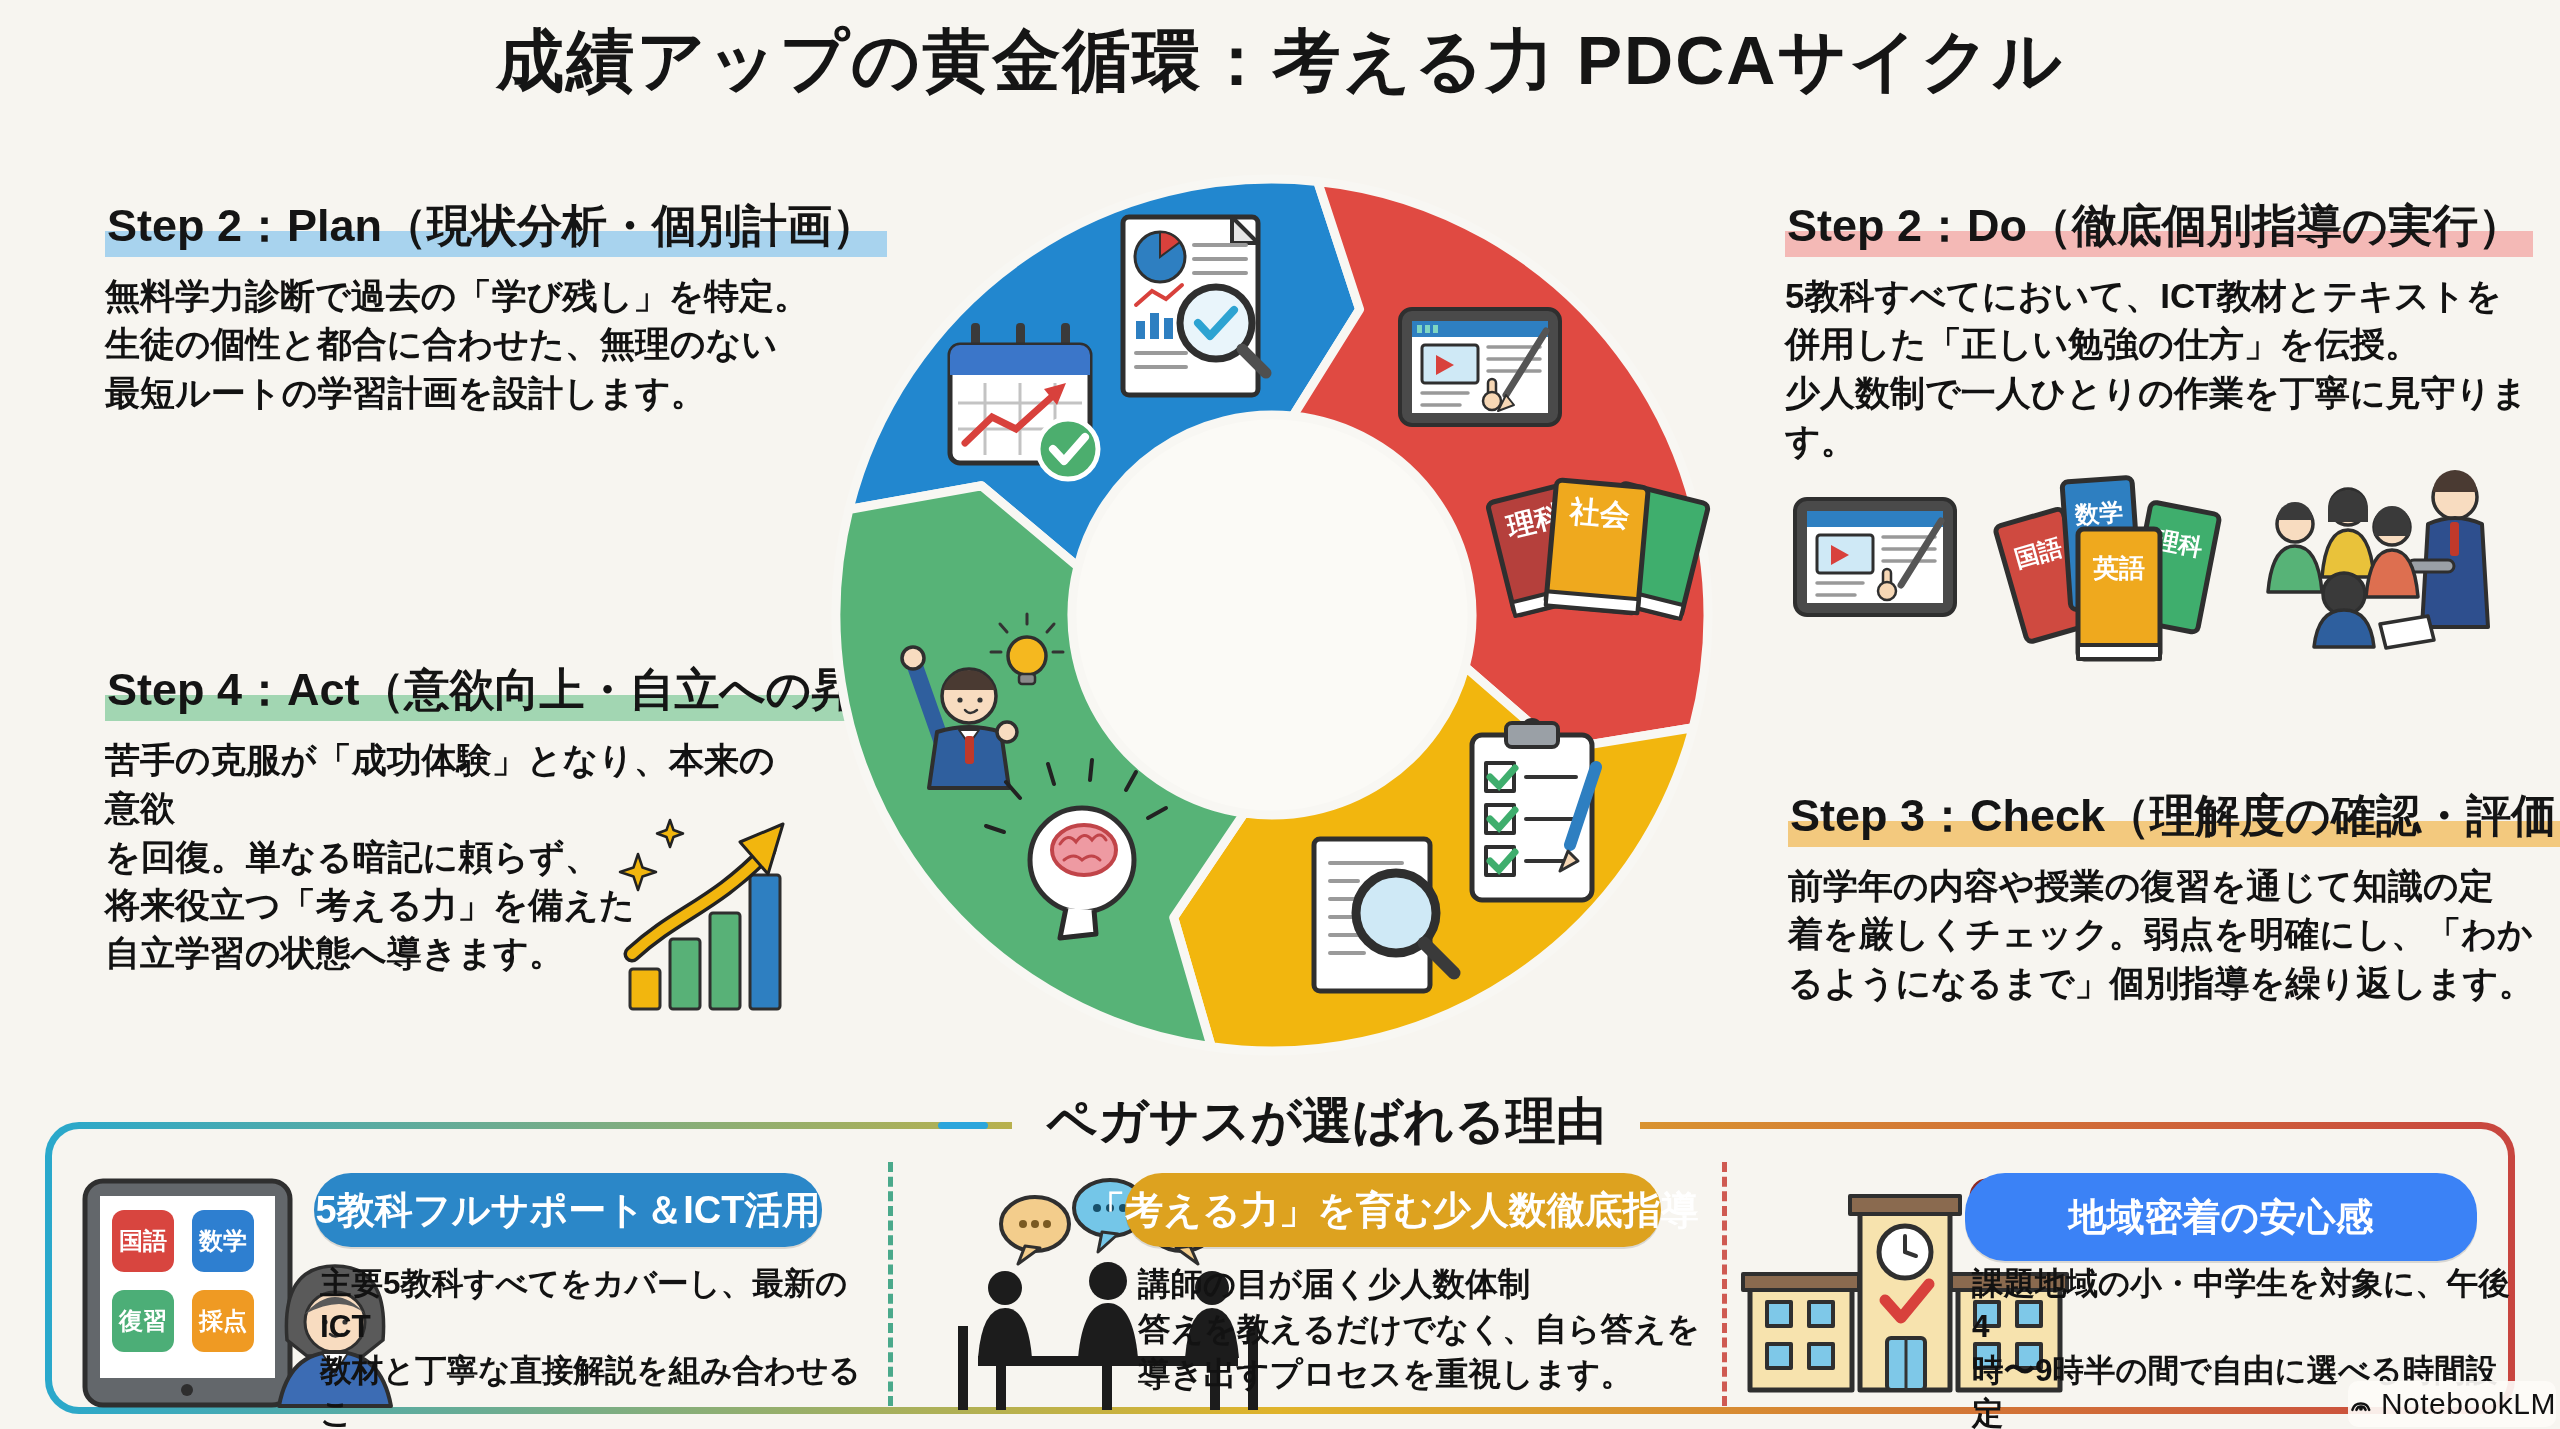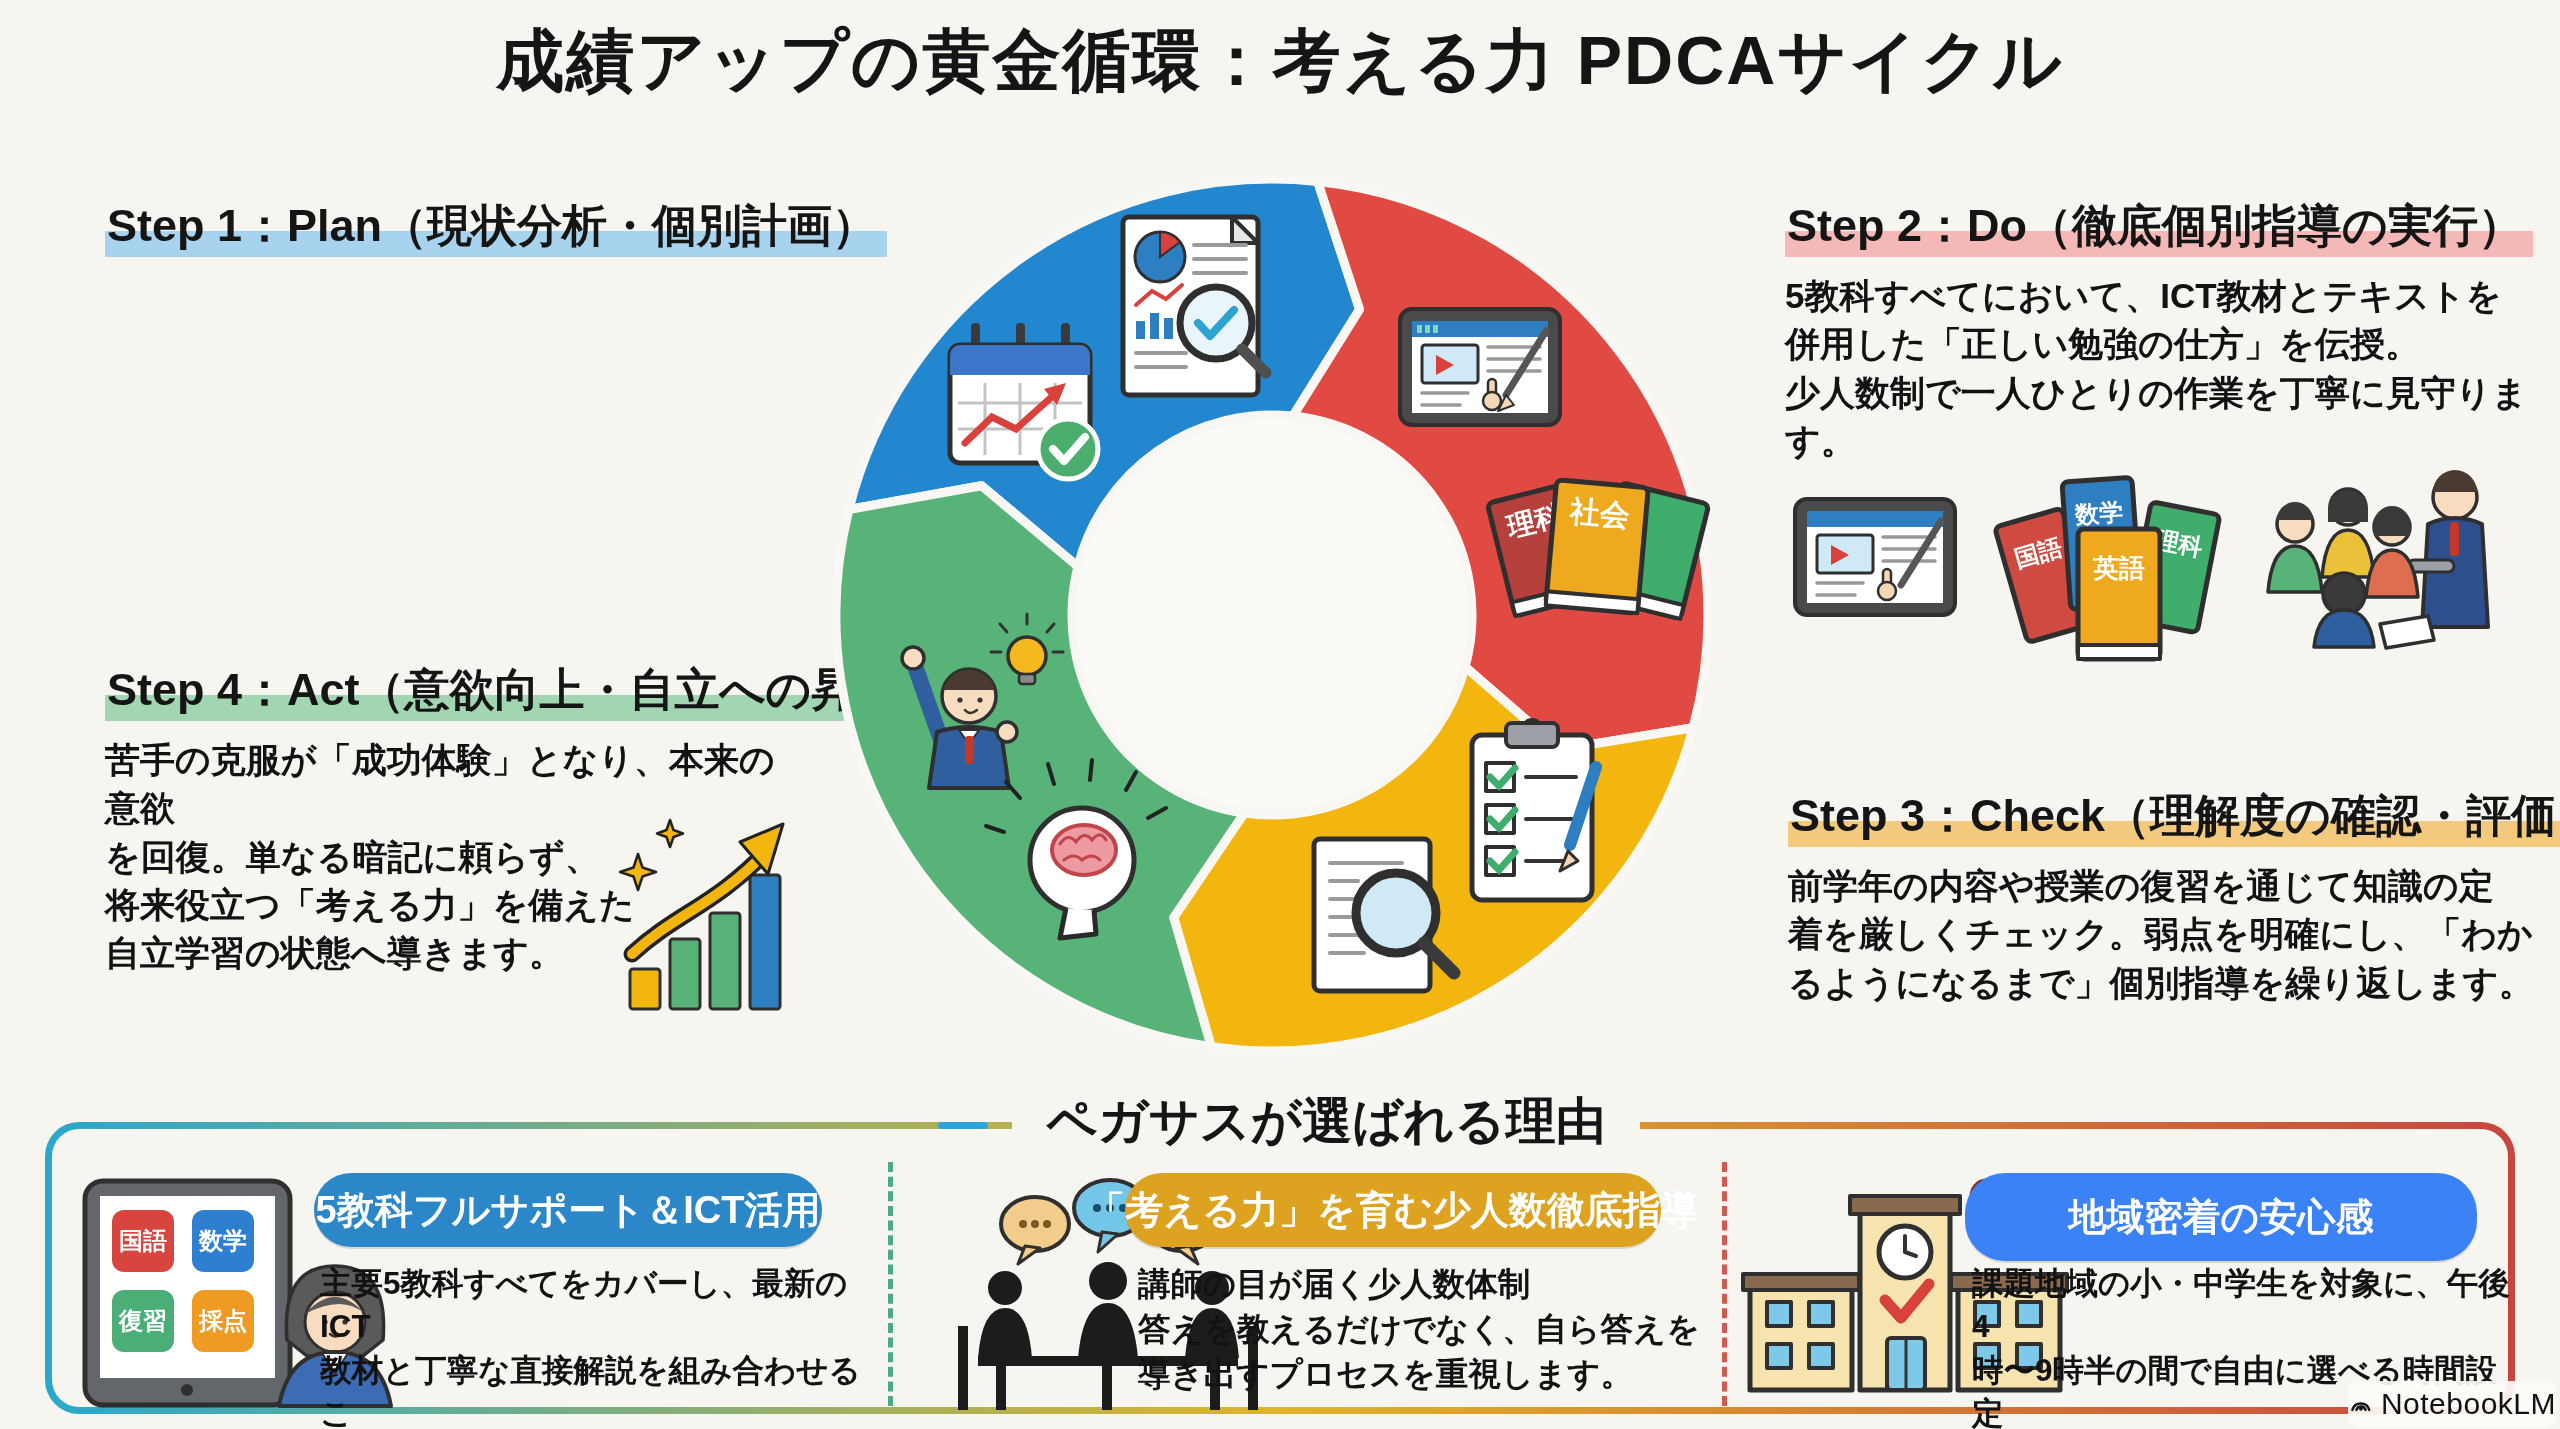--- a/index.html
+++ b/index.html
@@ -29,21 +29,22 @@
   .booktxt{font-weight:700;fill:#ffffff;}
 </style>
 </head>
 <body style="background: rgb(247, 245, 240);">
 
 <div id="canvas" style="background: rgb(247, 245, 240);">
 
   <div class="abs title">成績アップの黄金循環：考える力 PDCAサイクル</div>
 
   <div class="abs step step-plan">
-    <h2><span class="hl" style="background-image: linear-gradient(transparent 56%, rgb(168, 211, 238) 56%);">Step 1：Plan（現状分析・個別計画）</span></h2>
+    <h2><span class="hl" style="background-image: linear-gradient(transparent 56%, rgb(168, 211, 238) 56%);">Step 2：Plan（現状分析・個別計画）</span></h2>
+    <div class="body">無料学力診断で過去の「学び残し」を特定。<br>生徒の個性と都合に合わせた、無理のない<br>最短ルートの学習計画を設計します。</div>
   </div>
 
   <div class="abs step step-do">
     <h2><span class="hl" style="background-image: linear-gradient(transparent 56%, rgb(244, 185, 182) 56%);">Step 2：Do（徹底個別指導の実行）</span></h2>
     <div class="body">5教科すべてにおいて、ICT教材とテキストを<br>併用した「正しい勉強の仕方」を伝授。<br>少人数制で一人ひとりの作業を丁寧に見守ります。</div>
   </div>
 
   <div class="abs step step-check">
     <h2><span class="hl" style="background-image: linear-gradient(transparent 56%, rgb(243, 201, 126) 56%);">Step 3：Check（理解度の確認・評価）</span></h2>
     <div class="body">前学年の内容や授業の復習を通じて知識の定<br>着を厳しくチェック。弱点を明確にし、「わか<br>るようになるまで」個別指導を繰り返します。</div>

